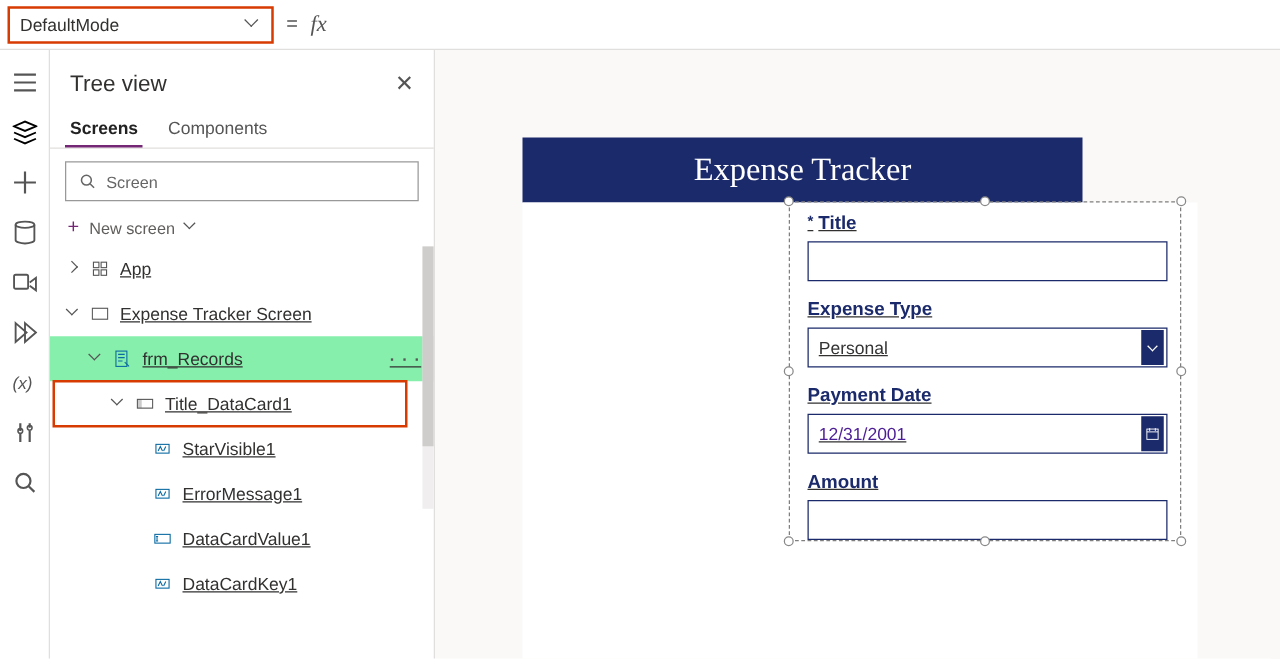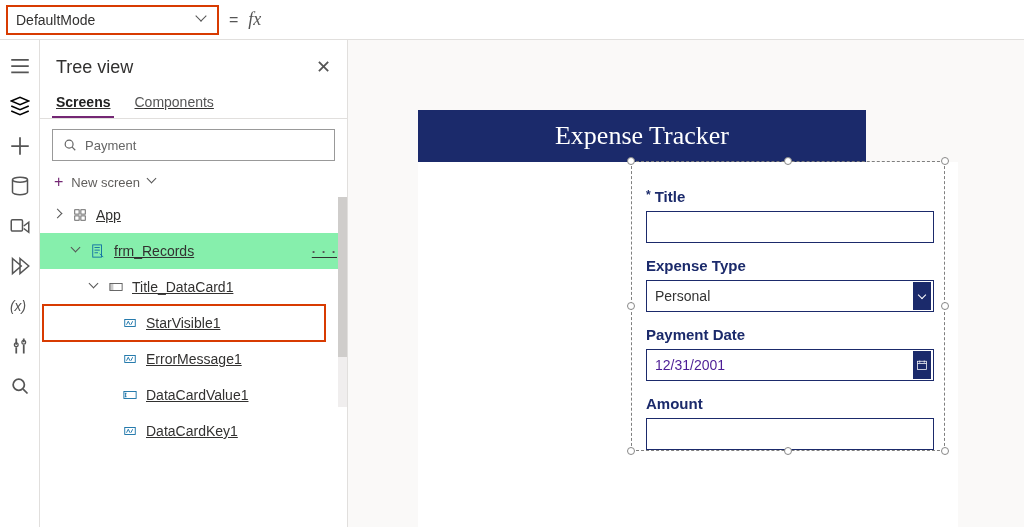--- a/index.html
+++ b/index.html
@@ -93,21 +93,20 @@
     justify-content: space-between;
     padding: 16px 16px 10px;
   }
   .tree-header h2 { font-size: 18px; font-weight: 400; }
   .close-x { font-size: 18px; color: #555; cursor:pointer; font-weight: 300; }
   .tree-tabs {
     display: flex;
     padding: 0 12px;
     gap: 16px;
     border-bottom: 1px solid #e1dfdd;
-    text-decoration: underline;
   }
   .tree-tab {
     padding: 6px 4px;
     font-size: 14px;
     color: #555;
     cursor: pointer;
   }
   .tree-tab.active {
     color: #222;
     font-weight: 600;
@@ -192,22 +191,23 @@
     width: 448px;
   }
   .app-body {
     background: #fff;
     width: 540px;
     min-height: 520px;
   }
   .form-container {
     width: 312px;
     margin-left: 214px;
-    padding-top: 20px;
-    position: relative;
+    padding-top: 2px;
+    position: relative;
+    text-decoration: underline;
   }
   .form-selected {
     outline: 1px dashed #7f7f7f;
     outline-offset: 0;
     position: relative;
   }
   .sel-handle {
     width: 8px; height: 8px; background:#fff; border:1px solid #888; position:absolute; border-radius:50%;
   }
   .sh-n  { top:-5px; left:50%; transform:translateX(-50%); }
@@ -324,21 +324,21 @@
     <div class="tree-tabs">
       <div class="tree-tab active">Screens</div>
       <div class="tree-tab">Components</div>
     </div>
     <div class="search-wrap">
       <div class="search-box">
         <svg width="14" height="14" viewBox="0 0 16 16">
             <circle cx="7" cy="7" r="4.5" fill="none" stroke="#666" stroke-width="1.4"></circle>
             <path d="M10.5 10.5 14 14" stroke="#666" stroke-width="1.4"></path>
           </svg>
-        <span>Payment</span>
+        <span>Screen</span>
       </div>
     </div>
     <div class="new-screen">
       <span class="plus-purple">+</span>
       <span>New screen</span>
       <span class="mini-chevron down"></span>
     </div>
 
     <div class="tree-list">
       <div class="scroll-track"></div>
@@ -351,20 +351,29 @@
               <rect x="2" y="2" width="5" height="5" fill="none" stroke="#555"></rect>
               <rect x="9" y="2" width="5" height="5" fill="none" stroke="#555"></rect>
               <rect x="2" y="9" width="5" height="5" fill="none" stroke="#555"></rect>
               <rect x="9" y="9" width="5" height="5" fill="none" stroke="#555"></rect>
             </svg>
           </span>
         <span class="label">App</span>
       </div>
 
 
+      <div class="tree-row" style="padding-left:14px">
+        <span class="mini-chevron down"></span>
+        <span class="node-icon">
+            <svg viewBox="0 0 16 16">
+              <rect x="1" y="3" width="14" height="10" fill="none" stroke="#555"></rect>
+            </svg>
+          </span>
+        <span class="label">Expense Tracker Screen</span>
+      </div>
 
       <div class="tree-row selected" style="padding-left:32px">
         <span class="mini-chevron down"></span>
         <span class="node-icon">
             <svg viewBox="0 0 16 16">
               <rect x="2" y="1" width="10" height="14" fill="none" stroke="#0b6aa2"></rect>
               <path d="M4 4h6M4 7h6M4 10h4" stroke="#0b6aa2"></path>
               <path d="M10 11l4 4" stroke="#0b6aa2"></path>
             </svg>
           </span>

